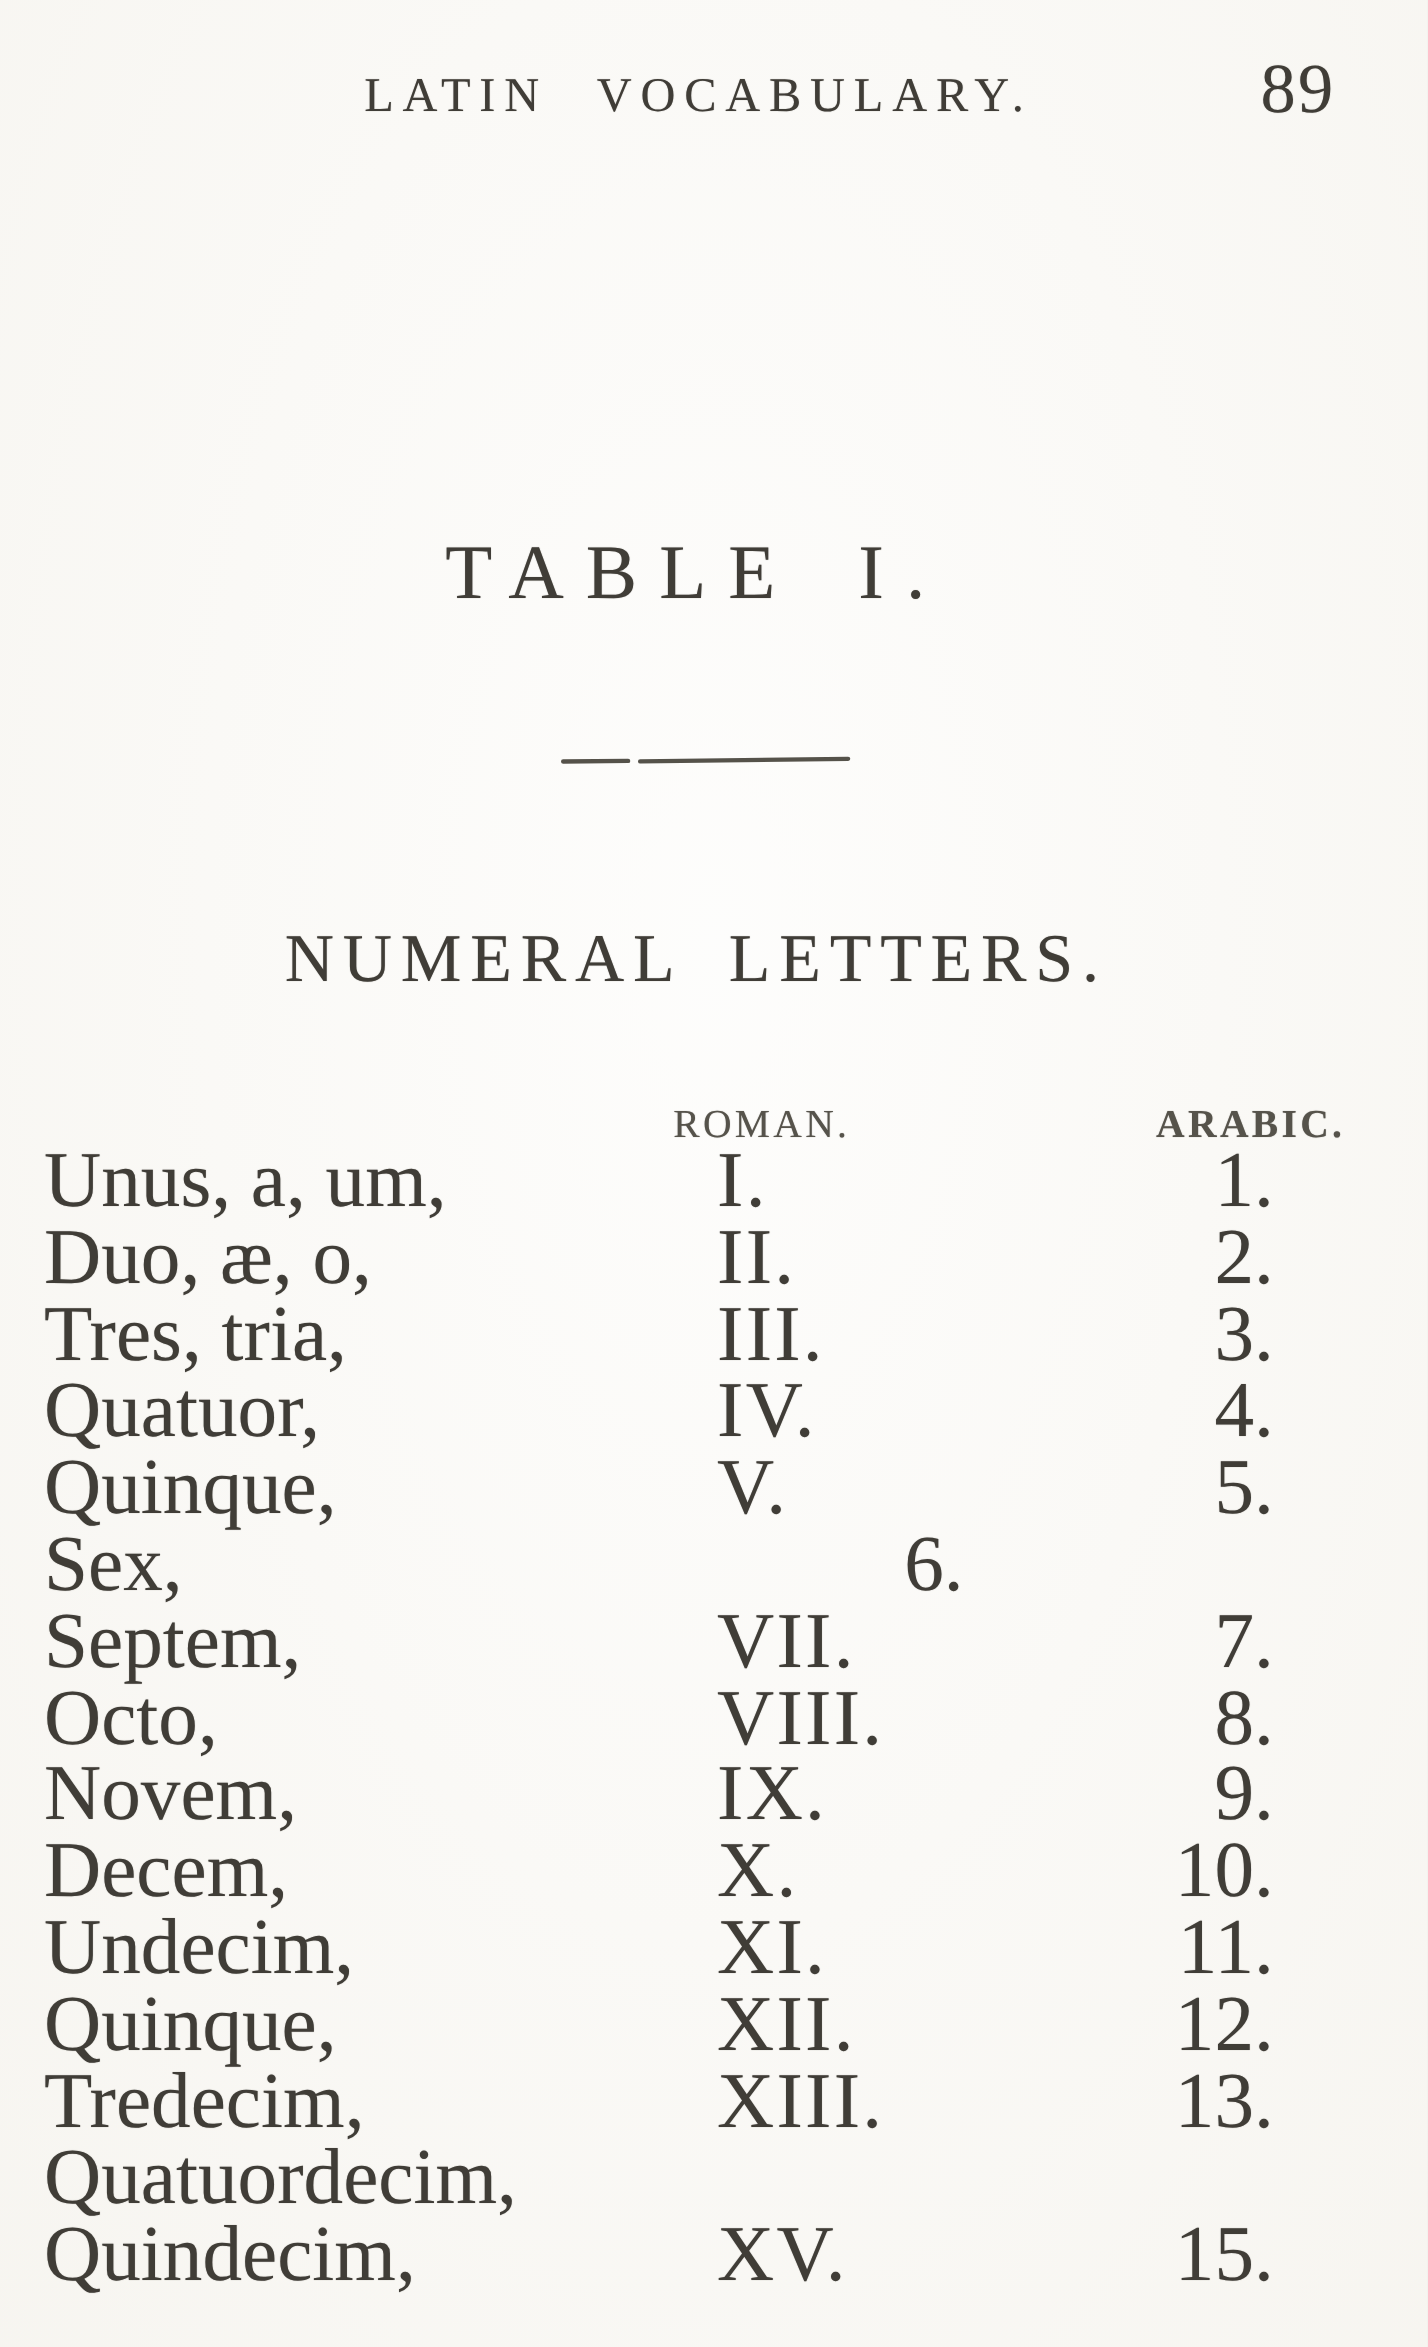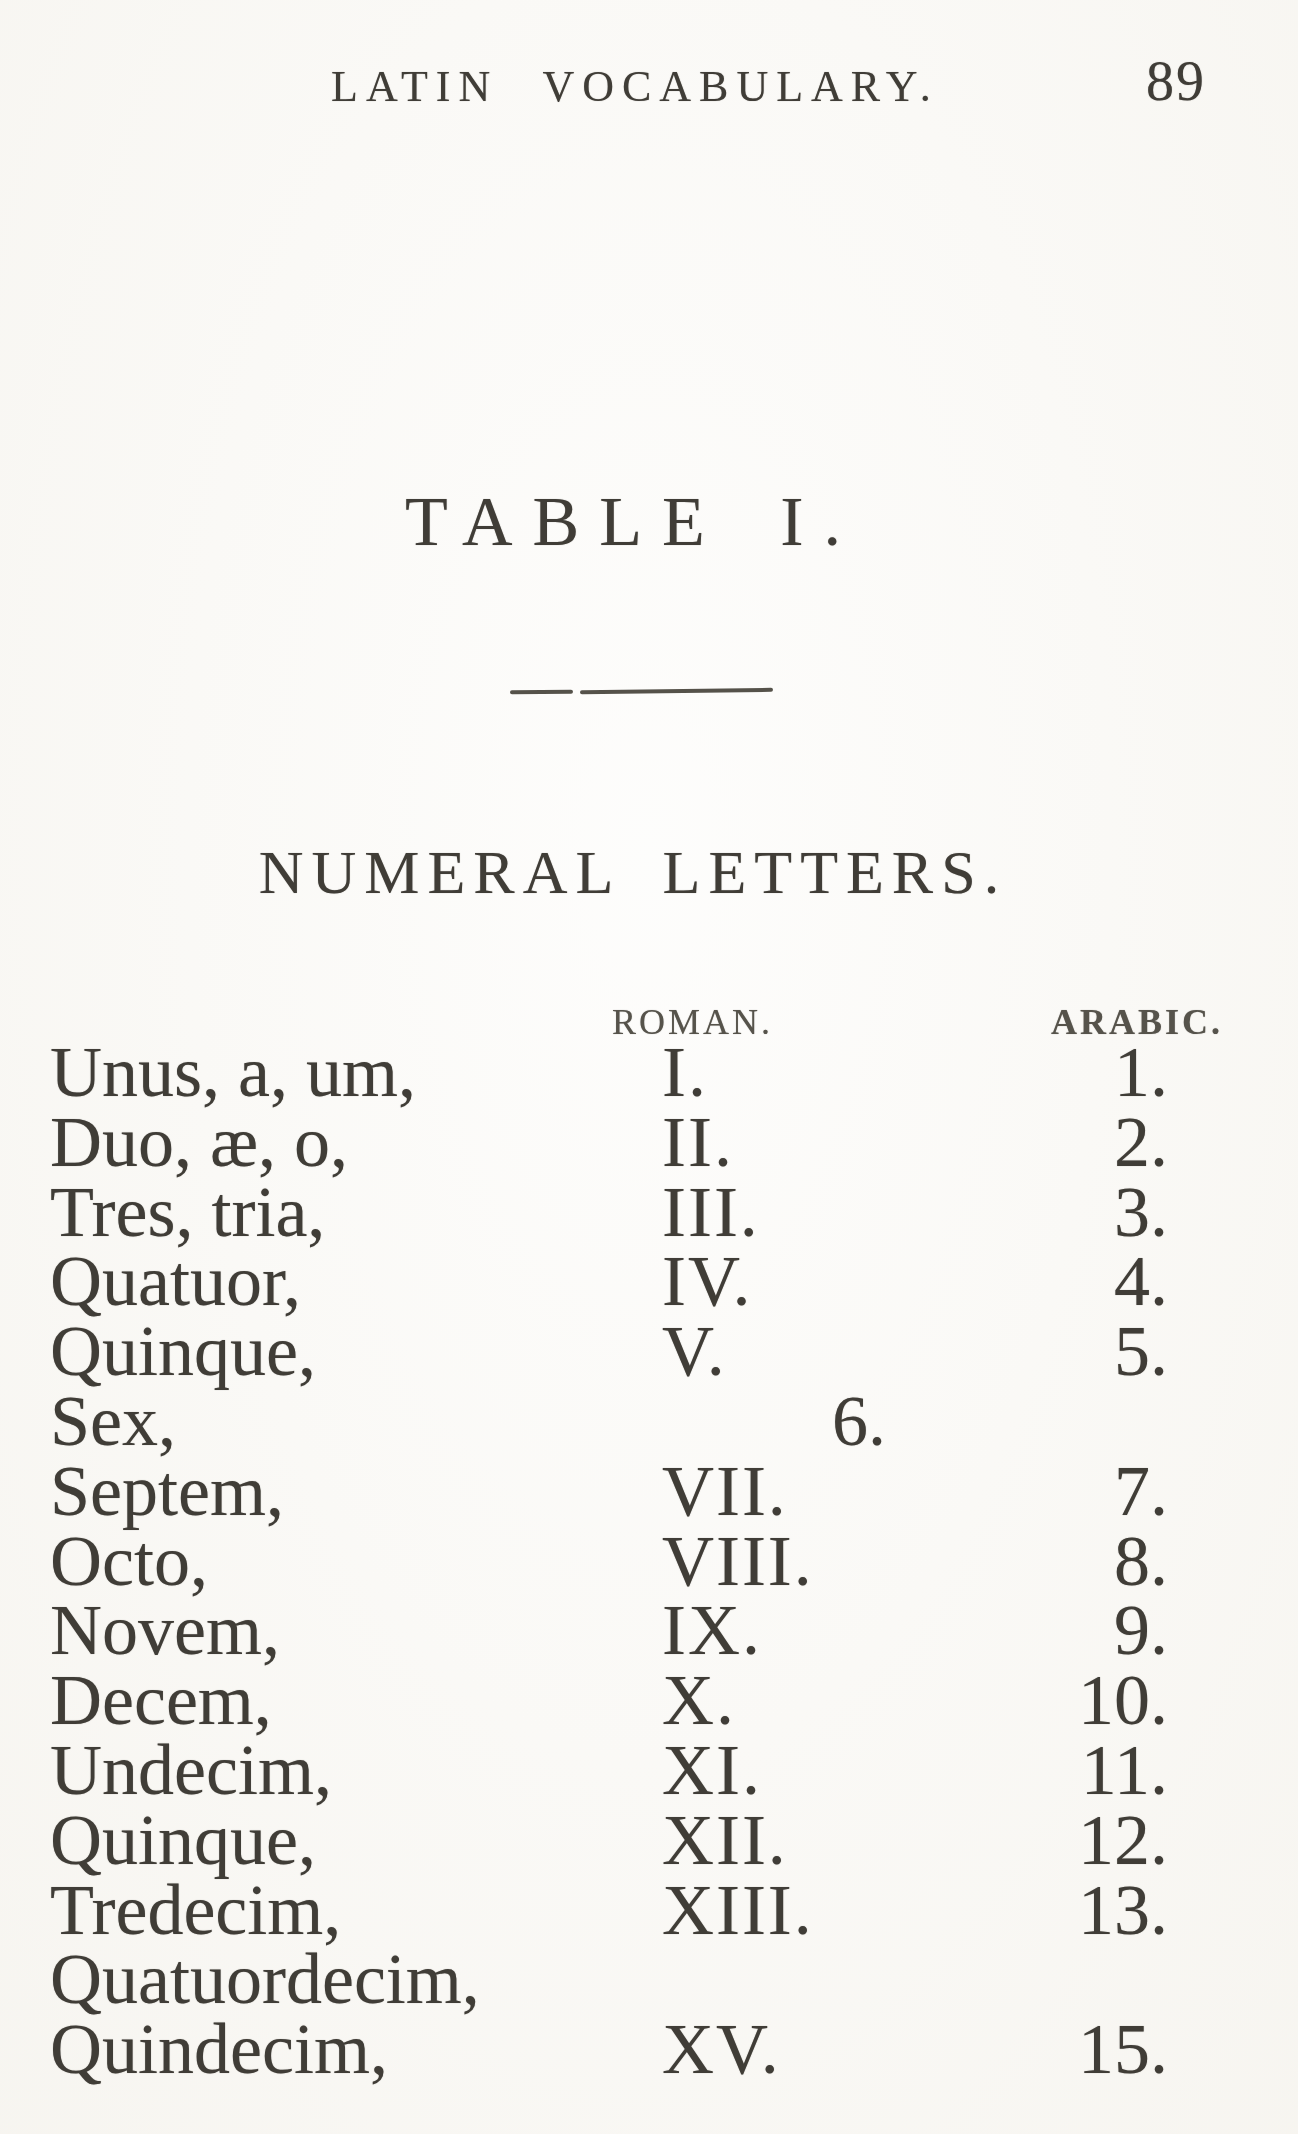--- a/index.html
+++ b/index.html
@@ -34,21 +34,21 @@
     font-size: 44px;
     line-height: 44px;
     letter-spacing: 8px;
     word-spacing: 26px;
     color: var(--ink);
   }
   .page-number {
     position: absolute;
     top: 41px;
     left: 1146px;
-    font-size: 56px;
+    font-size: 64px;
     line-height: 80px;
     letter-spacing: 2px;
   }
   
   .table-title {
     position: absolute;
     top: 487px; left: 0;
     width: 100%;
     text-align: center;
     transform: translateX(-16px);
@@ -92,21 +92,20 @@
   .col-header.roman-h { left: 612px; }
   .col-header.arabic-h { right: 75px; font-weight: bold; }
   
   .rows {
     position: absolute;
     top: 1038px;
     left: 0;
     width: 1158px;
     font-size: 72px;
     line-height: 69.8px;
-    margin-left: 10px;
   }
   .row { display: flex; }
   .cell { display: block; white-space: nowrap; }
   .cell.latin  { width: 676px; padding-left: 40px; }
   .cell.roman  { width: 326px; letter-spacing: 2px; }
   .cell.arabic { width: 200px; text-align: right; }
 </style>
 </head>
 <body>
 

